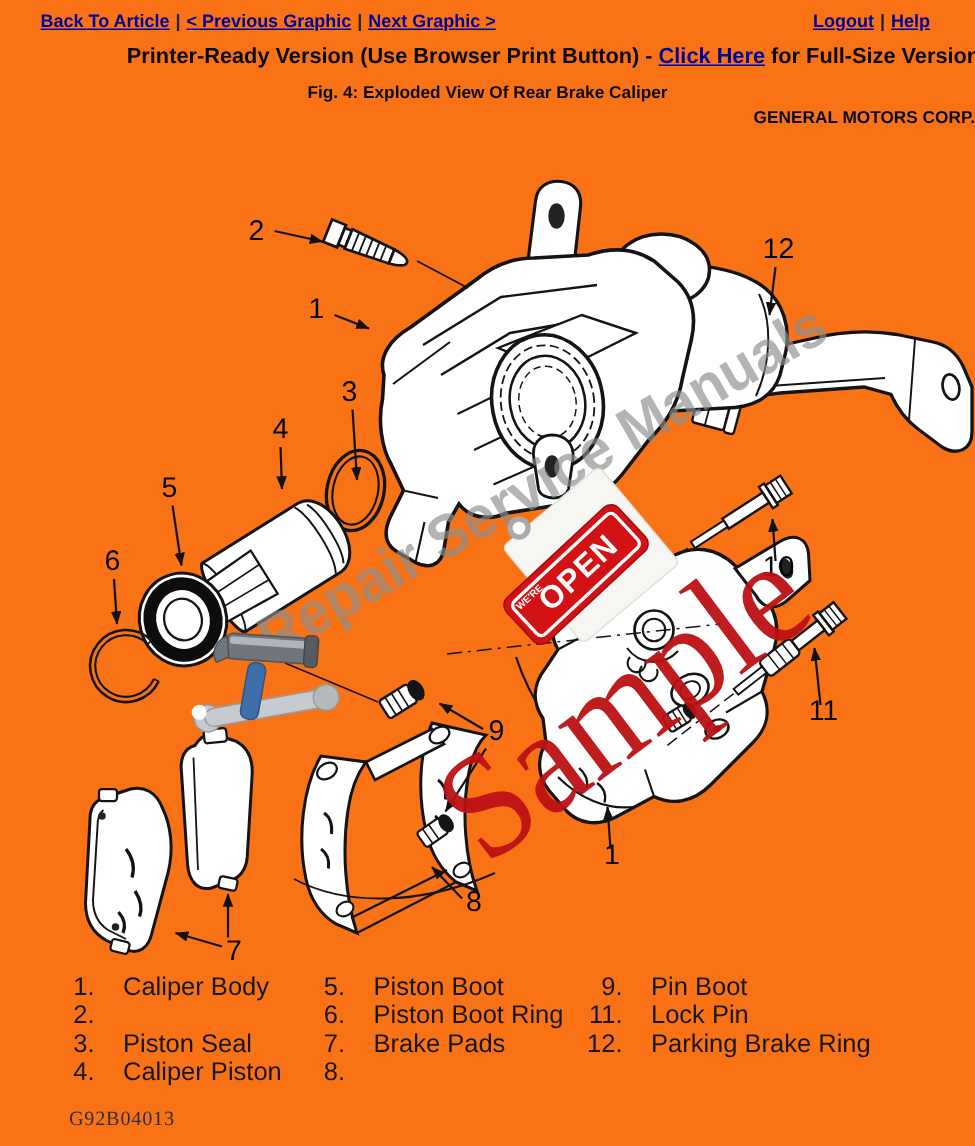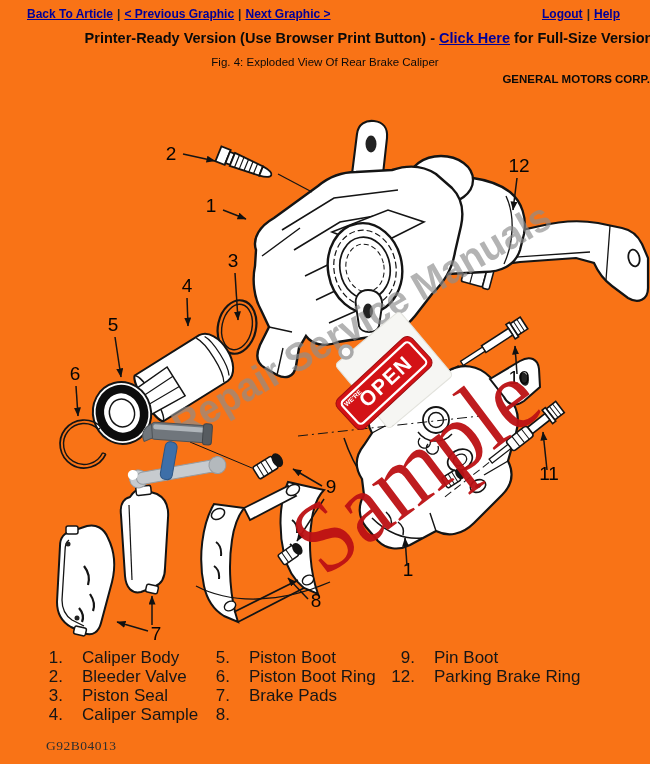--- a/index.html
+++ b/index.html
@@ -8,21 +8,21 @@
   
   .nav{position:absolute;top:7px;left:27px;right:30px;display:flex;
        justify-content:space-between;font-size:12px;font-weight:bold;color:#111;}
   .nav a{color:#000099;text-decoration:underline;cursor:pointer;}
   .sep{color:#222;padding:0 4px;font-weight:bold;}
   
   .printer{position:absolute;top:30px;left:0;width:650px;text-align:center;
            font-size:14.5px;font-weight:bold;color:#0a0a0a;padding-left:44px;}
   .printer a{color:#000099;text-decoration:underline;cursor:pointer;}
   .figcap{position:absolute;top:56px;left:0;width:650px;text-align:center;
-          font-size:11.5px;font-weight:normal;color:#0a0a0a;}
+          font-size:11.5px;font-weight:bold;color:#0a0a0a;}
   .company{position:absolute;top:73px;left:0;width:650px;text-align:right;
            font-size:11.5px;font-weight:bold;color:#0a0a0a;}
   
   #diag{position:absolute;top:80px;left:0;}
   .ln{fill:none;stroke:#141414;}
   .part{fill:#ffffff;stroke:#141414;}
   .callout{font-family:"Liberation Sans",sans-serif;font-size:19px;fill:#050505;}
   
   .pcol{position:absolute;top:648px;font-size:17px;color:#161616;line-height:19px;}
   .prow{display:flex;}
@@ -280,29 +280,28 @@
     <text transform="translate(324,498) rotate(-37)" font-family="Liberation Serif, serif" font-size="100" fill="#bc1014" opacity="0.95" textLength="278" lengthAdjust="spacingAndGlyphs">Sample</text>
   </svg>
 
   <div class="pcol" id="col1">
     <div class="prow">
         <span class="pnum">1.</span>
         <span class="pname">Caliper Body</span>
       </div>
     <div class="prow">
         <span class="pnum">2.</span>
-        <span class="pname">Bleeder Valve</span>
       </div>
     <div class="prow">
         <span class="pnum">3.</span>
         <span class="pname">Piston Seal</span>
       </div>
     <div class="prow">
         <span class="pnum">4.</span>
-        <span class="pname">Caliper Sample</span>
+        <span class="pname">Caliper Piston</span>
       </div>
   </div>
   <div class="pcol" id="col2">
     <div class="prow">
         <span class="pnum">5.</span>
         <span class="pname">Piston Boot</span>
       </div>
     <div class="prow">
         <span class="pnum">6.</span>
         <span class="pname">Piston Boot Ring</span>
@@ -314,19 +313,23 @@
     <div class="prow">
         <span class="pnum">8.</span>
       </div>
   </div>
   <div class="pcol" id="col3">
     <div class="prow">
         <span class="pnum">9.</span>
         <span class="pname">Pin Boot</span>
       </div>
     <div class="prow">
+        <span class="pnum">11.</span>
+        <span class="pname">Lock Pin</span>
+      </div>
+    <div class="prow">
         <span class="pnum">12.</span>
         <span class="pname">Parking Brake Ring</span>
       </div>
   </div>
 
   <div class="code">G92B04013</div>
 </div>
 
 </body></html>

